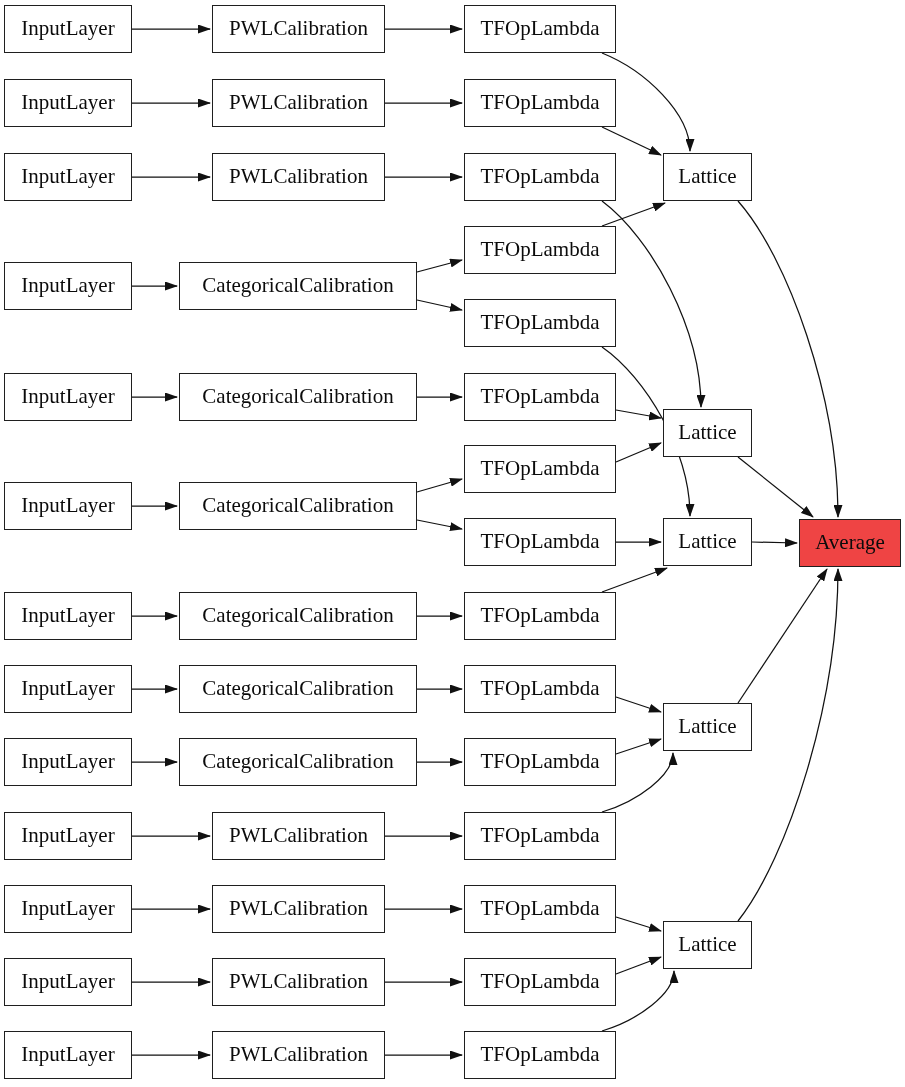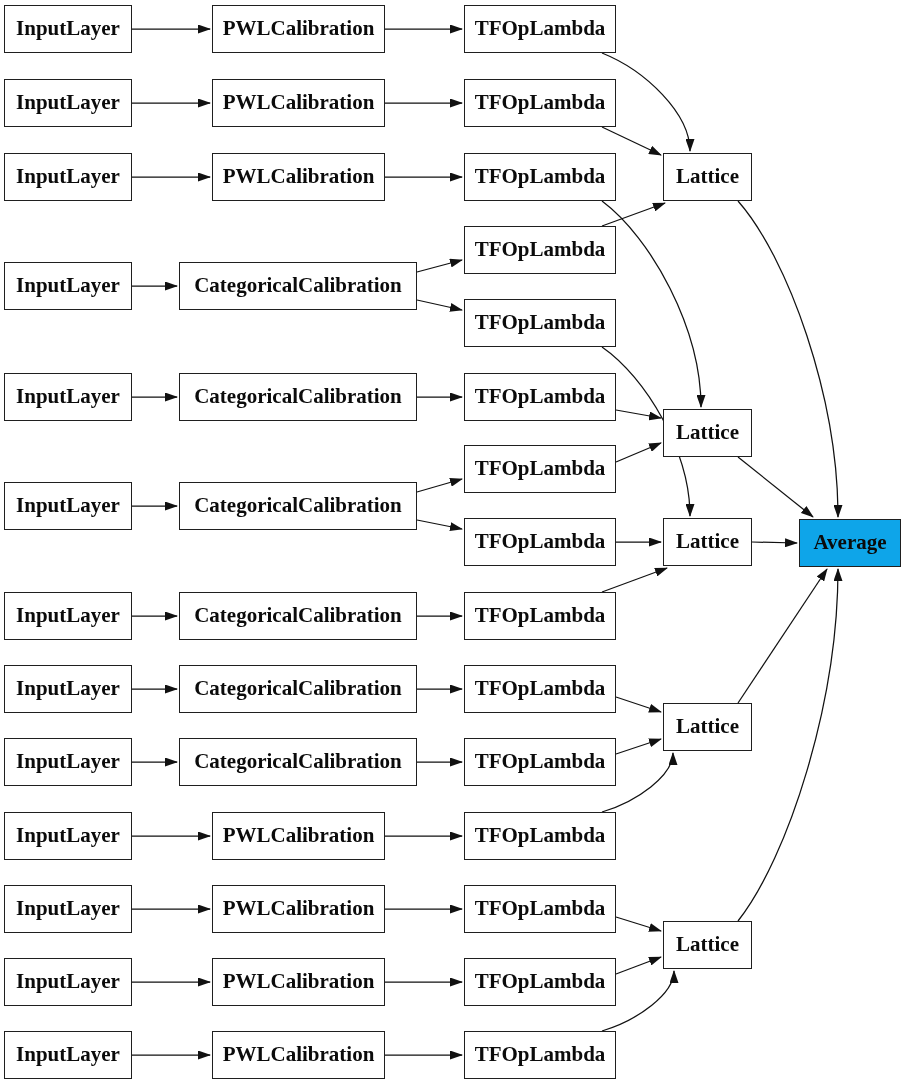--- a/index.html
+++ b/index.html
@@ -1,20 +1,19 @@
 <!DOCTYPE html>
 <html><head>
 <meta charset="utf-8">
 <style>
   html, body { margin: 0; padding: 0; background: #ffffff; }
   #canvas {
     position: relative;
     font-family: "Liberation Serif", "DejaVu Serif", serif;
     overflow: hidden;
-    font-weight: bold;
   }
   #edges { position: absolute; left: 0; top: 0; }
   #nodes { position: absolute; left: 0; top: 0; }
   .node {
     position: absolute;
     box-sizing: border-box;
     background: #ffffff;
     border: 1.4px solid #1f1f1f;
     text-align: center;
     font-size: 21px;
@@ -125,15 +124,15 @@
       <div class="node" style="left: 464px; top: 738px; width: 152px; height: 48px; line-height: 45px; background: rgb(255, 255, 255); border-color: rgb(31, 31, 31); color: rgb(11, 11, 11);">TFOpLambda</div>
       <div class="node" style="left: 464px; top: 812px; width: 152px; height: 48px; line-height: 45px; background: rgb(255, 255, 255); border-color: rgb(31, 31, 31); color: rgb(11, 11, 11);">TFOpLambda</div>
       <div class="node" style="left: 464px; top: 885px; width: 152px; height: 48px; line-height: 45px; background: rgb(255, 255, 255); border-color: rgb(31, 31, 31); color: rgb(11, 11, 11);">TFOpLambda</div>
       <div class="node" style="left: 464px; top: 958px; width: 152px; height: 48px; line-height: 45px; background: rgb(255, 255, 255); border-color: rgb(31, 31, 31); color: rgb(11, 11, 11);">TFOpLambda</div>
       <div class="node" style="left: 464px; top: 1031px; width: 152px; height: 48px; line-height: 45px; background: rgb(255, 255, 255); border-color: rgb(31, 31, 31); color: rgb(11, 11, 11);">TFOpLambda</div>
       <div class="node" style="left: 663px; top: 153px; width: 89px; height: 48px; line-height: 45px; background: rgb(255, 255, 255); border-color: rgb(31, 31, 31); color: rgb(11, 11, 11);">Lattice</div>
       <div class="node" style="left: 663px; top: 409px; width: 89px; height: 48px; line-height: 45px; background: rgb(255, 255, 255); border-color: rgb(31, 31, 31); color: rgb(11, 11, 11);">Lattice</div>
       <div class="node" style="left: 663px; top: 518px; width: 89px; height: 48px; line-height: 45px; background: rgb(255, 255, 255); border-color: rgb(31, 31, 31); color: rgb(11, 11, 11);">Lattice</div>
       <div class="node" style="left: 663px; top: 703px; width: 89px; height: 48px; line-height: 45px; background: rgb(255, 255, 255); border-color: rgb(31, 31, 31); color: rgb(11, 11, 11);">Lattice</div>
       <div class="node" style="left: 663px; top: 921px; width: 89px; height: 48px; line-height: 45px; background: rgb(255, 255, 255); border-color: rgb(31, 31, 31); color: rgb(11, 11, 11);">Lattice</div>
-      <div class="node" style="left: 799px; top: 519px; width: 102px; height: 48px; line-height: 45px; background: #0ea5e9; border-color: rgb(31, 31, 31); color: rgb(11, 11, 11);">Average</div>
+      <div class="node" style="left: 799px; top: 519px; width: 102px; height: 48px; line-height: 45px; background: #ef4444; border-color: rgb(31, 31, 31); color: rgb(11, 11, 11);">Average</div>
     </div>
 </div>
 
 </body></html>

